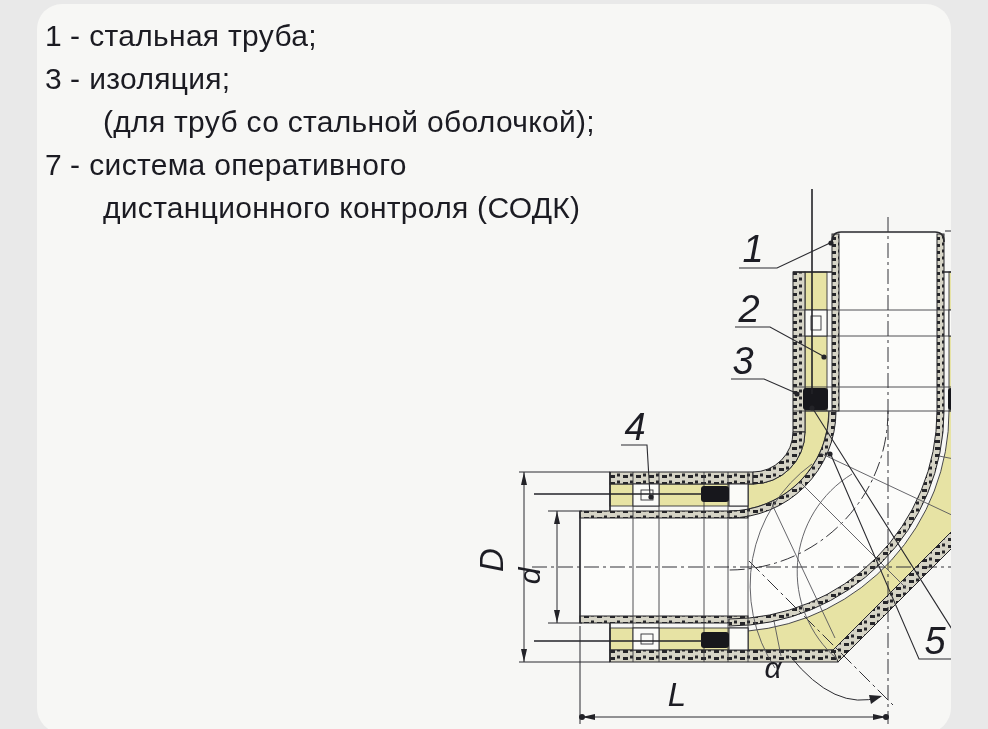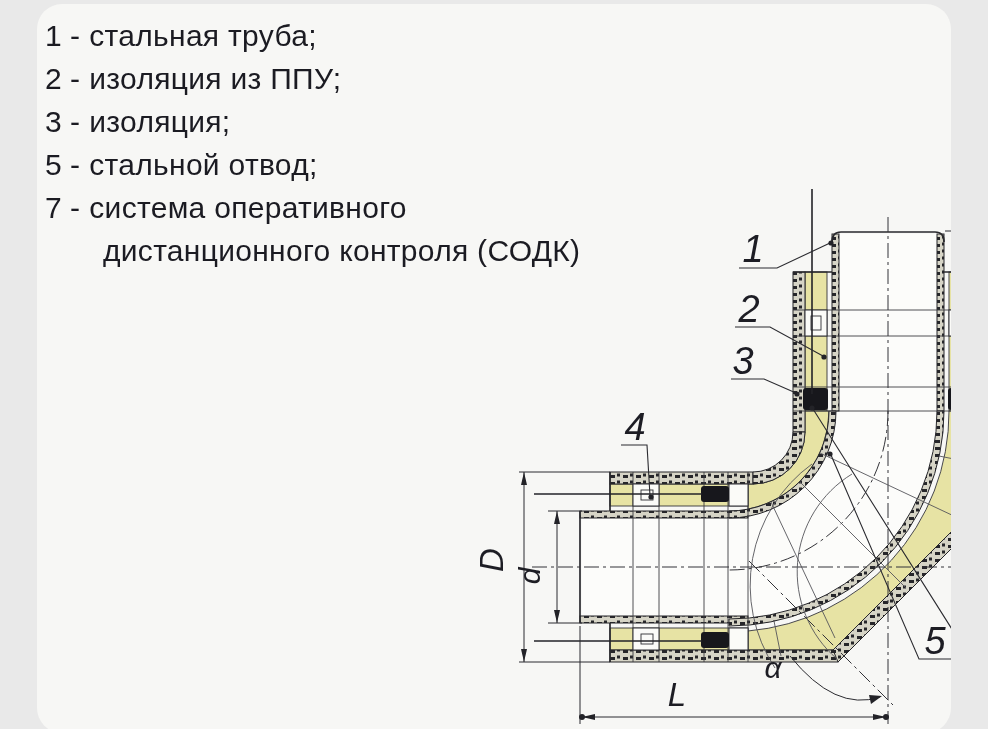--- a/index.html
+++ b/index.html
@@ -23,23 +23,22 @@
   .dim{font-size:33px;font-style:italic;fill:#1d1d24;}
   .dims-small{font-size:30px;}
 </style>
 </head>
 <body>
 
 <div class="stage">
 
   <div class="legend">
     <div class="lrow"><span class="lnum">1</span><span class="lsep">-</span><span class="ltxt">стальная труба;</span></div>
-    <div class="lrow"><span class="lnum">2</span><span class="lsep">-</span><span class="ltxt">изоляция из ППУ;</span></div>
     <div class="lrow"><span class="lnum">3</span><span class="lsep">-</span><span class="ltxt">изоляция;</span></div>
-    <div class="lrow"><span class="lnum">5</span><span class="lsep">-</span><span class="ltxt">стальной отвод;</span></div>
+    <div class="lrow cont">(для труб со стальной оболочкой);</div>
     <div class="lrow"><span class="lnum">7</span><span class="lsep">-</span><span class="ltxt">система оперативного</span></div>
     <div class="lrow cont">дистанционного контроля (СОДК)</div>
   </div>
 
   <svg class="drawing" width="988" height="729" viewBox="0 0 988 729">
     <defs>
       <pattern id="hz" width="13" height="7" patternUnits="userSpaceOnUse">
         <rect width="13" height="7" fill="#d6d4c6"></rect>
         <rect x="1" y="2" width="5" height="3" fill="#26262a"></rect>
         <rect x="8" y="0.5" width="3" height="3" fill="#26262a"></rect>

